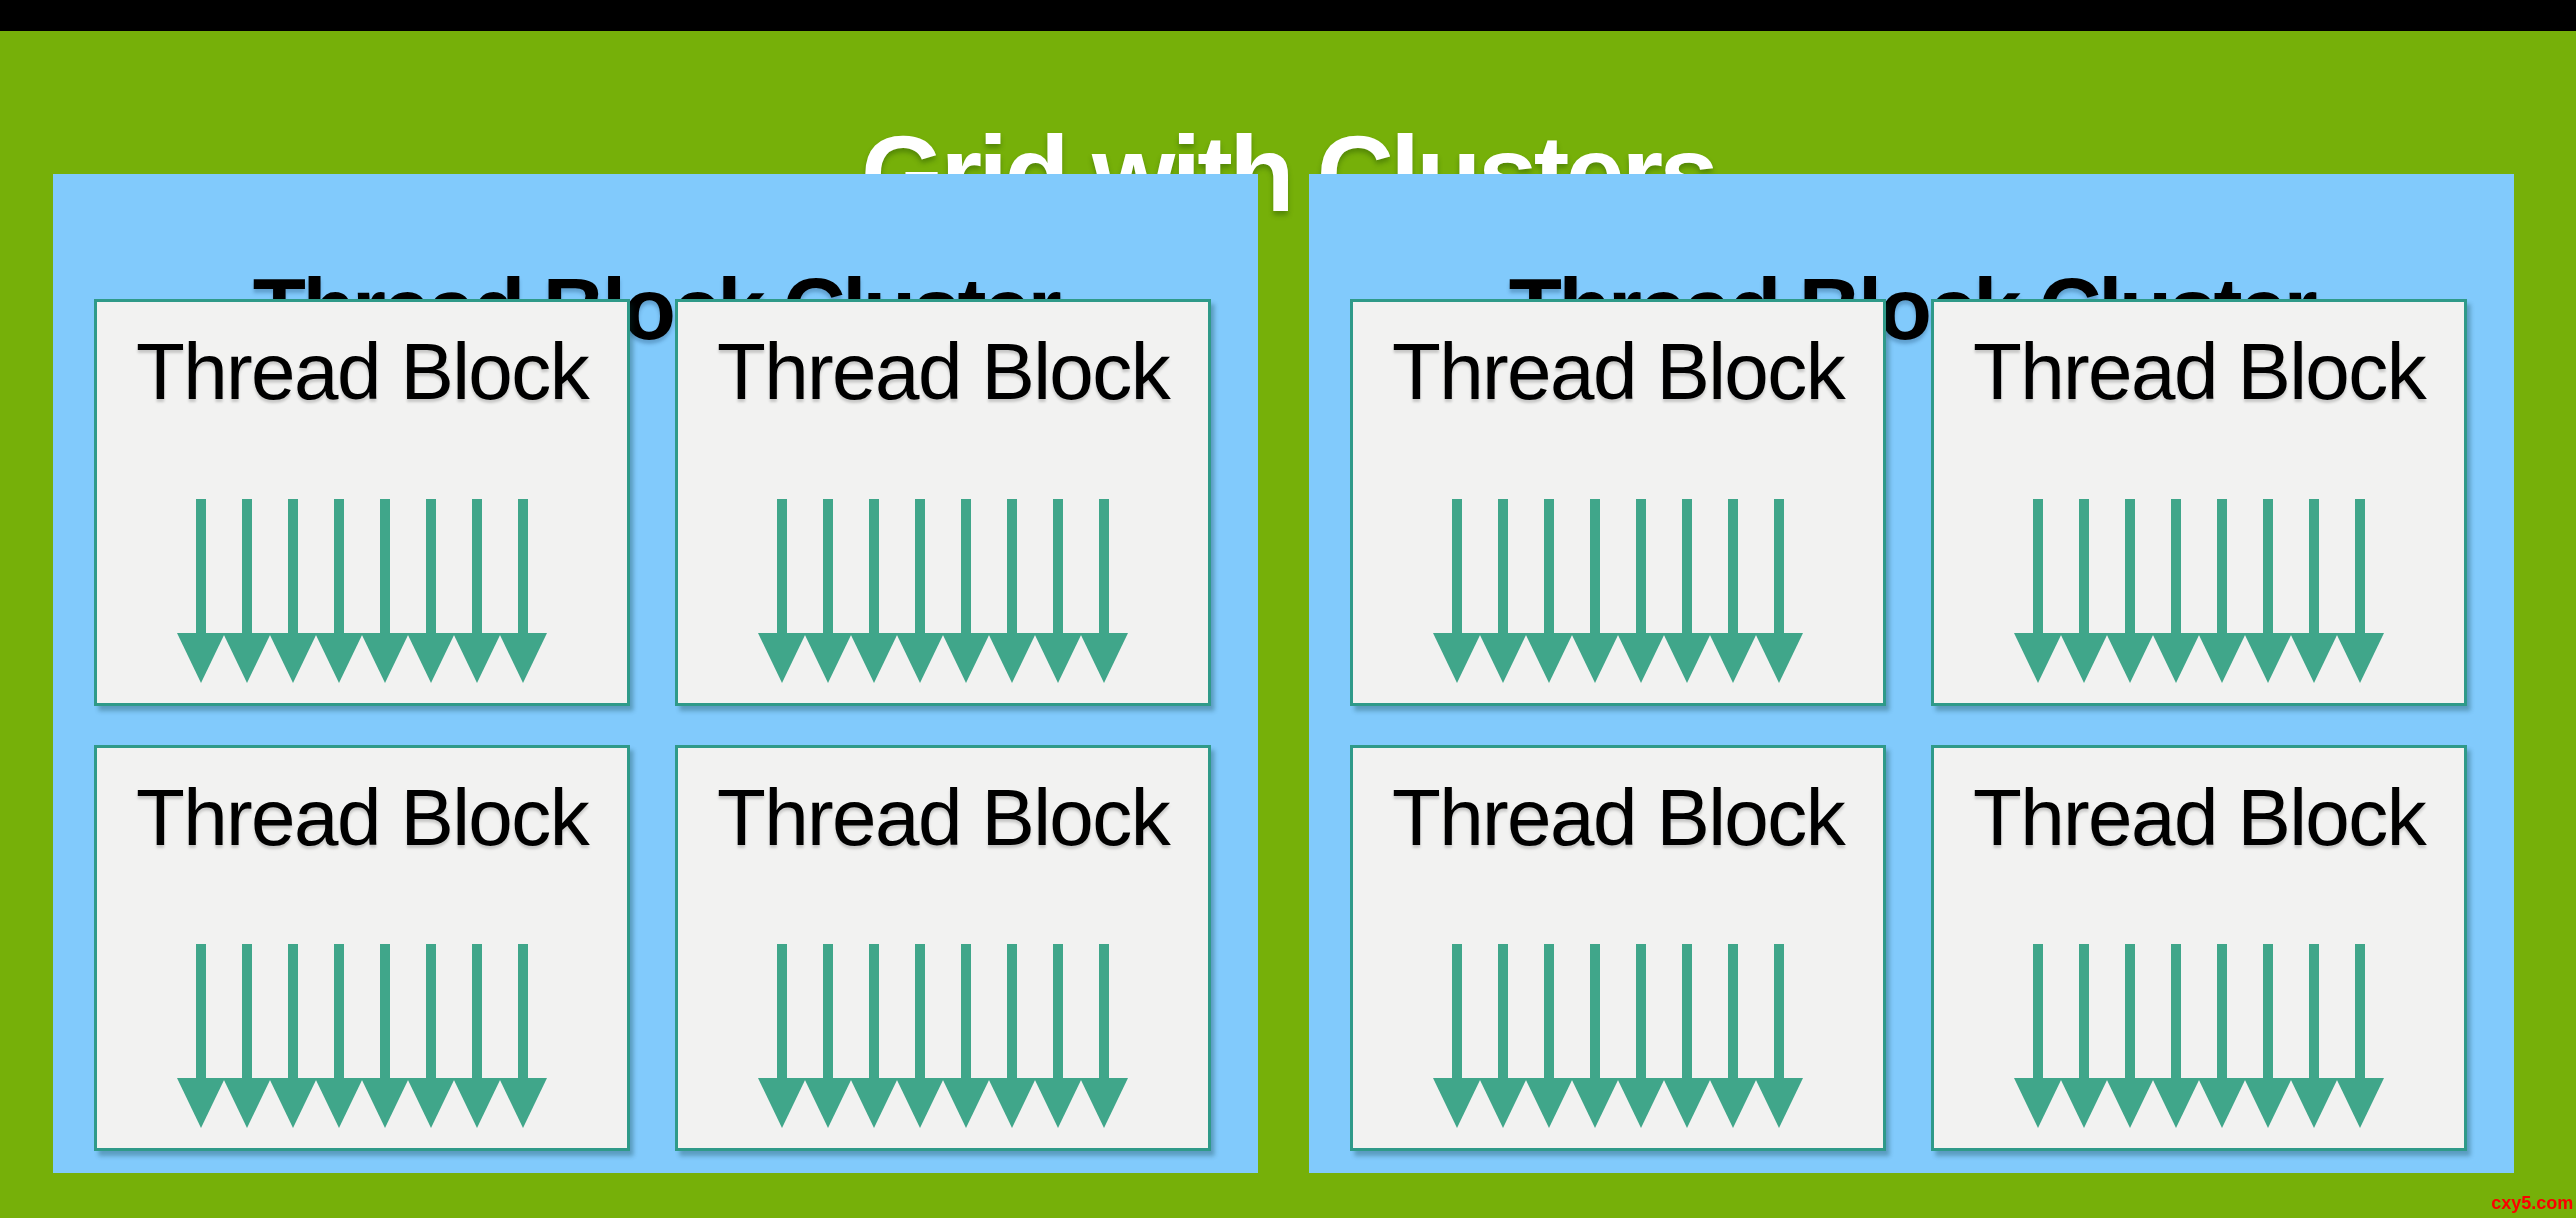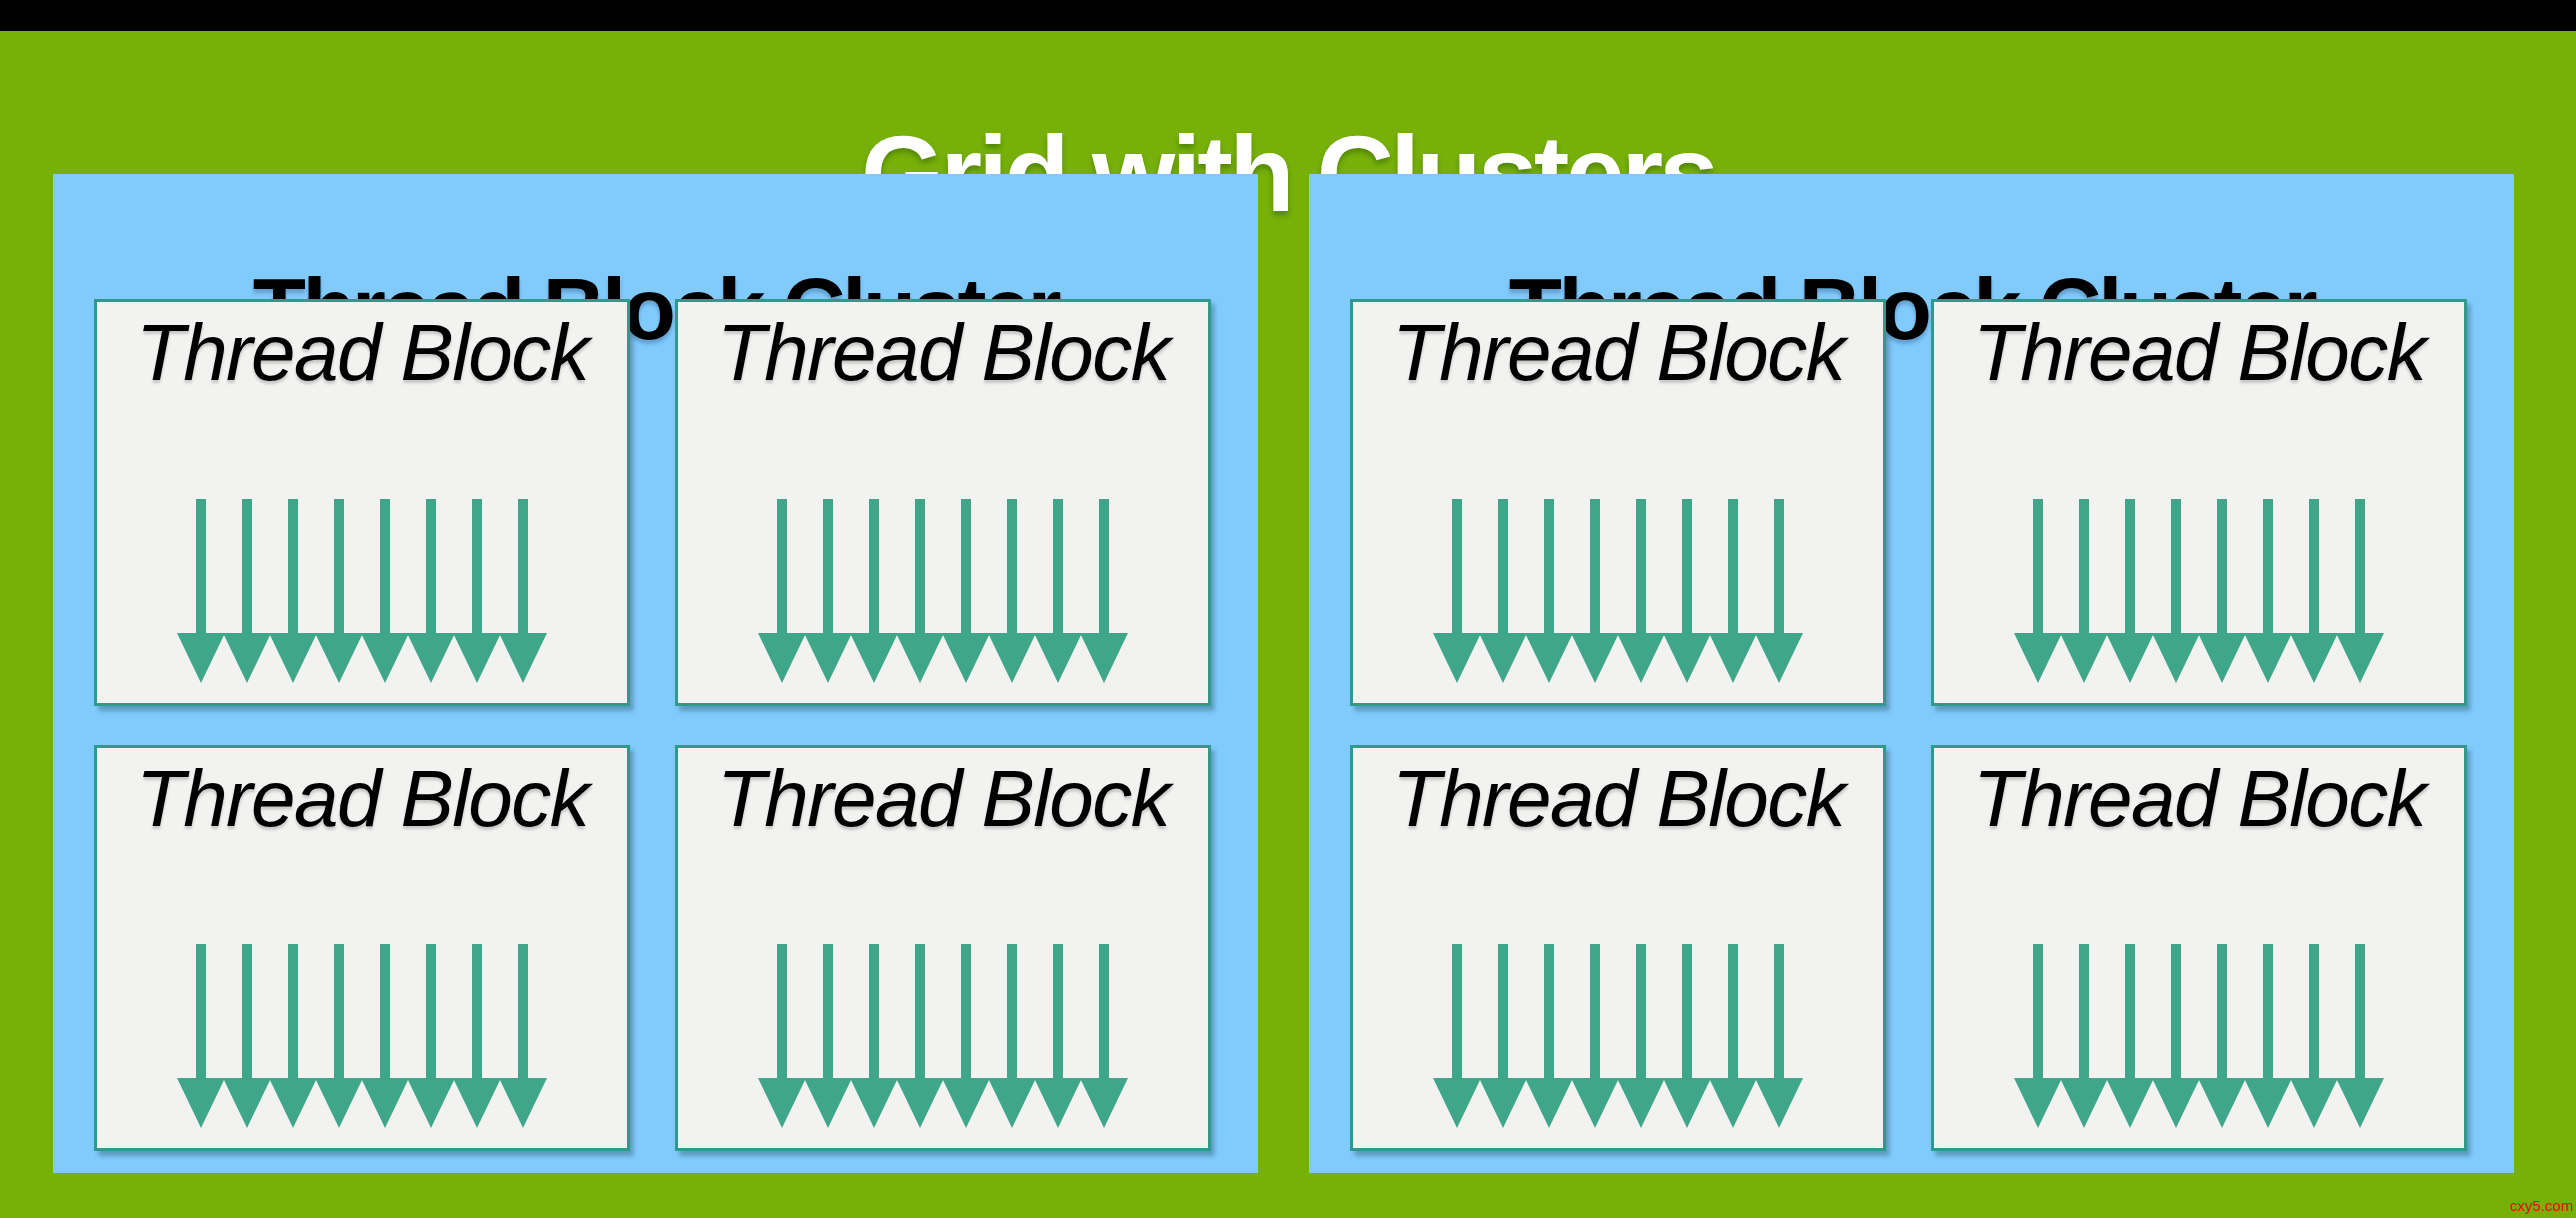--- a/index.html
+++ b/index.html
@@ -69,27 +69,26 @@
     border: 3.6px solid var(--block-border-teal, #2F9A89);
     box-shadow: 3.6px 5px 4.3px rgba(0, 50, 50, 0.30);
   }
   .block.pos-tl { left: 41px;  top: 125px; }
   .block.pos-tr { left: 622px; top: 125px; }
   .block.pos-bl { left: 41px;  top: 571px; height: 406px; }
   .block.pos-br { left: 622px; top: 571px; height: 406px; }
 
   .block-label {
     display: block;
-    margin-top: 5px;
+    margin-top: 24px;
     text-align: center;
     font-size: 80px;
     letter-spacing: -0.02em;
     color: var(--heading-text, #000000);
     text-shadow: 0 2.8px 2.8px rgba(0, 0, 0, 0.18);
-    font-style: italic;
   }
 
   .arrows {
     position: absolute;
     left: 50%;
     bottom: 20px;
     transform: translateX(-50%);
     display: flex;
   }
   .arrow {
@@ -116,22 +115,22 @@
     margin-left: -24px;
     border-left: 24px solid transparent;
     border-right: 24px solid transparent;
     border-top: 50px solid var(--arrow-teal, #40A68A);
   }
 
   .watermark {
     position: absolute;
     right: 2.8px;
     bottom: 4.3px;
-    font-size: 15px;
-    font-weight: 400;
+    font-size: 18px;
+    font-weight: 700;
     color: var(--watermark-red, #FB0000);
   }
 </style>
 </head>
 <body>
 
 <div class="top-bar"></div>
 
 <h1 class="diagram-title">Grid with Clusters</h1>
 

